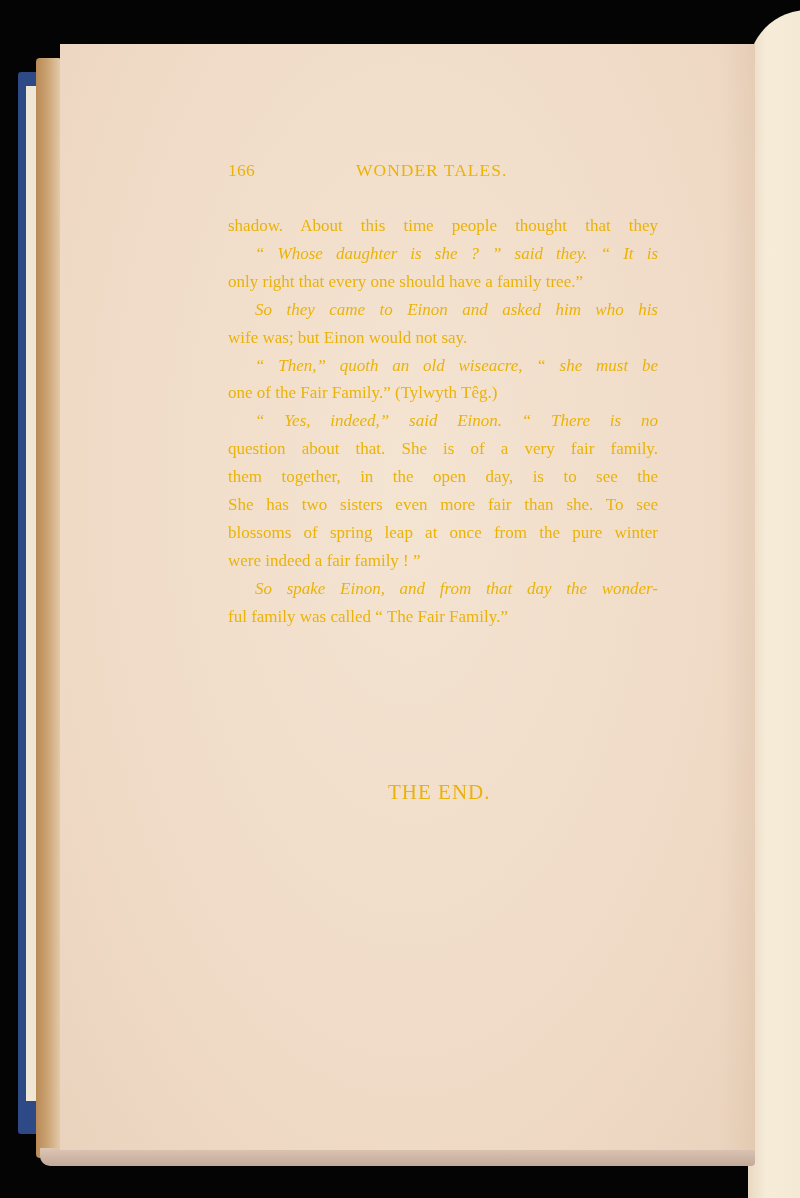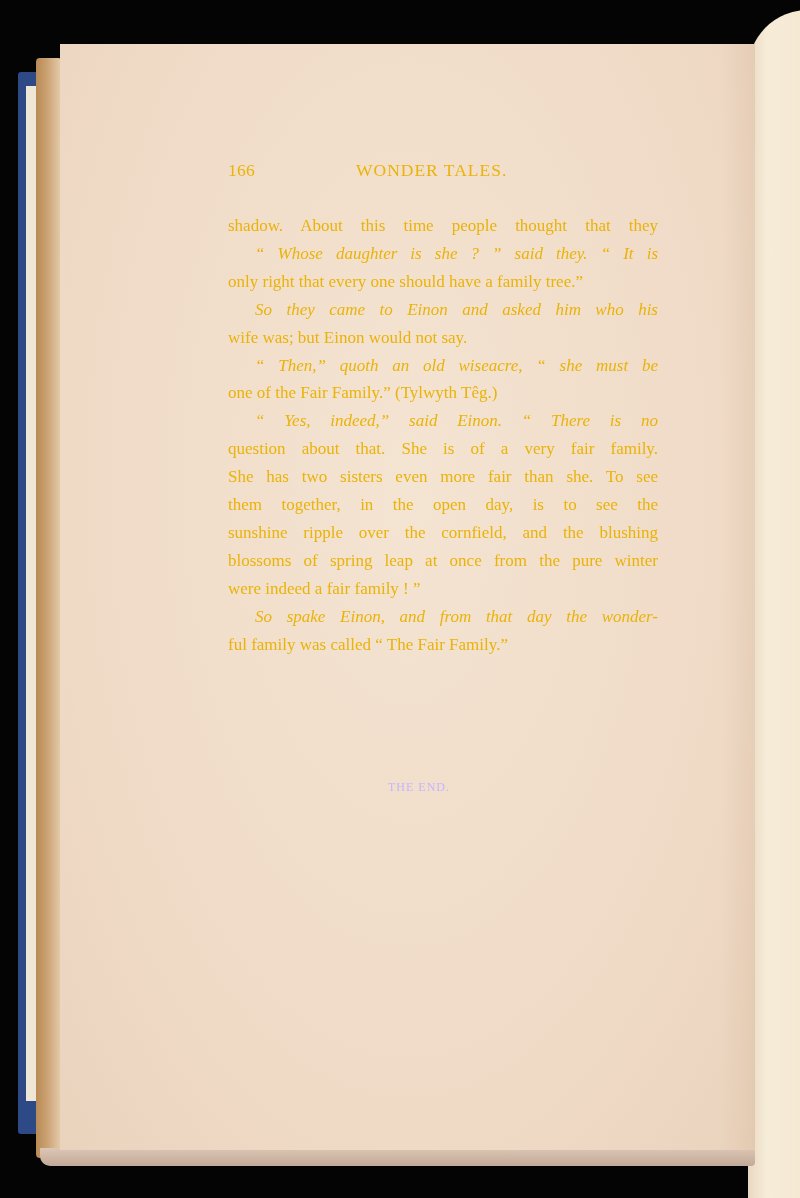--- a/index.html
+++ b/index.html
@@ -50,21 +50,21 @@
     }
     .page-num { width: 128px; }
     .head-title { letter-spacing: 1px; }
     .body-text { margin-top: 22px; font-size: 17px; line-height: 27.9px; }
     .line { display: block; white-space: nowrap; text-align: justify; text-align-last: justify; }
     .line.last { text-align-last: left; }
     .line.indent { padding-left: 27px; font-style: italic; }
     .the-end {
       position: absolute; left: 388px; top: 780px;
       font-family: "Liberation Serif", "DejaVu Serif", serif;
-      font-size: 12px; letter-spacing: 1px; color: #c4b5fd;
+      font-size: 21px; letter-spacing: 1px; color: #eab308;
     }
   </style>
 </head>
 <body>
 
 <div class="cover-left"></div>
 <div class="cover-left-inner"></div>
 <div class="page-edge"></div>
 <div class="right-page"></div>
 <div class="bottom-edge"></div>
@@ -80,23 +80,22 @@
   <div class="body-text" id="body-lines">
       <span class="line">shadow.  About this time people thought that they</span>
       <span class="line indent">“ Whose daughter is she ? ” said they.   “ It is</span>
       <span class="line last">only right that every one should have a family tree.”</span>
       <span class="line indent">So they came to Einon and asked him who his</span>
       <span class="line last">wife was; but Einon would not say.</span>
       <span class="line indent">“ Then,” quoth an old wiseacre, “ she must be</span>
       <span class="line last">one of the Fair Family.”   (Tylwyth Têg.)</span>
       <span class="line indent">“ Yes, indeed,” said Einon.   “ There is no</span>
       <span class="line">question about that.  She is of a very fair family.</span>
+      <span class="line">them together, in the open day, is to see the</span>
       <span class="line">She has two sisters even more fair than she.  To see</span>
-      <span class="line">them together, in the open day, is to see the</span>
-      <span class="line">sunshine ripple over the cornfield, and the blushing</span>
       <span class="line">blossoms of spring leap at once from the pure winter</span>
       <span class="line last">were indeed a fair family ! ”</span>
       <span class="line indent">So spake Einon, and from that day the wonder-</span>
       <span class="line last">ful family was called “ The Fair Family.”</span>
     </div>
 </div>
 
 <div class="the-end">THE END.</div>
 
 </body></html>

